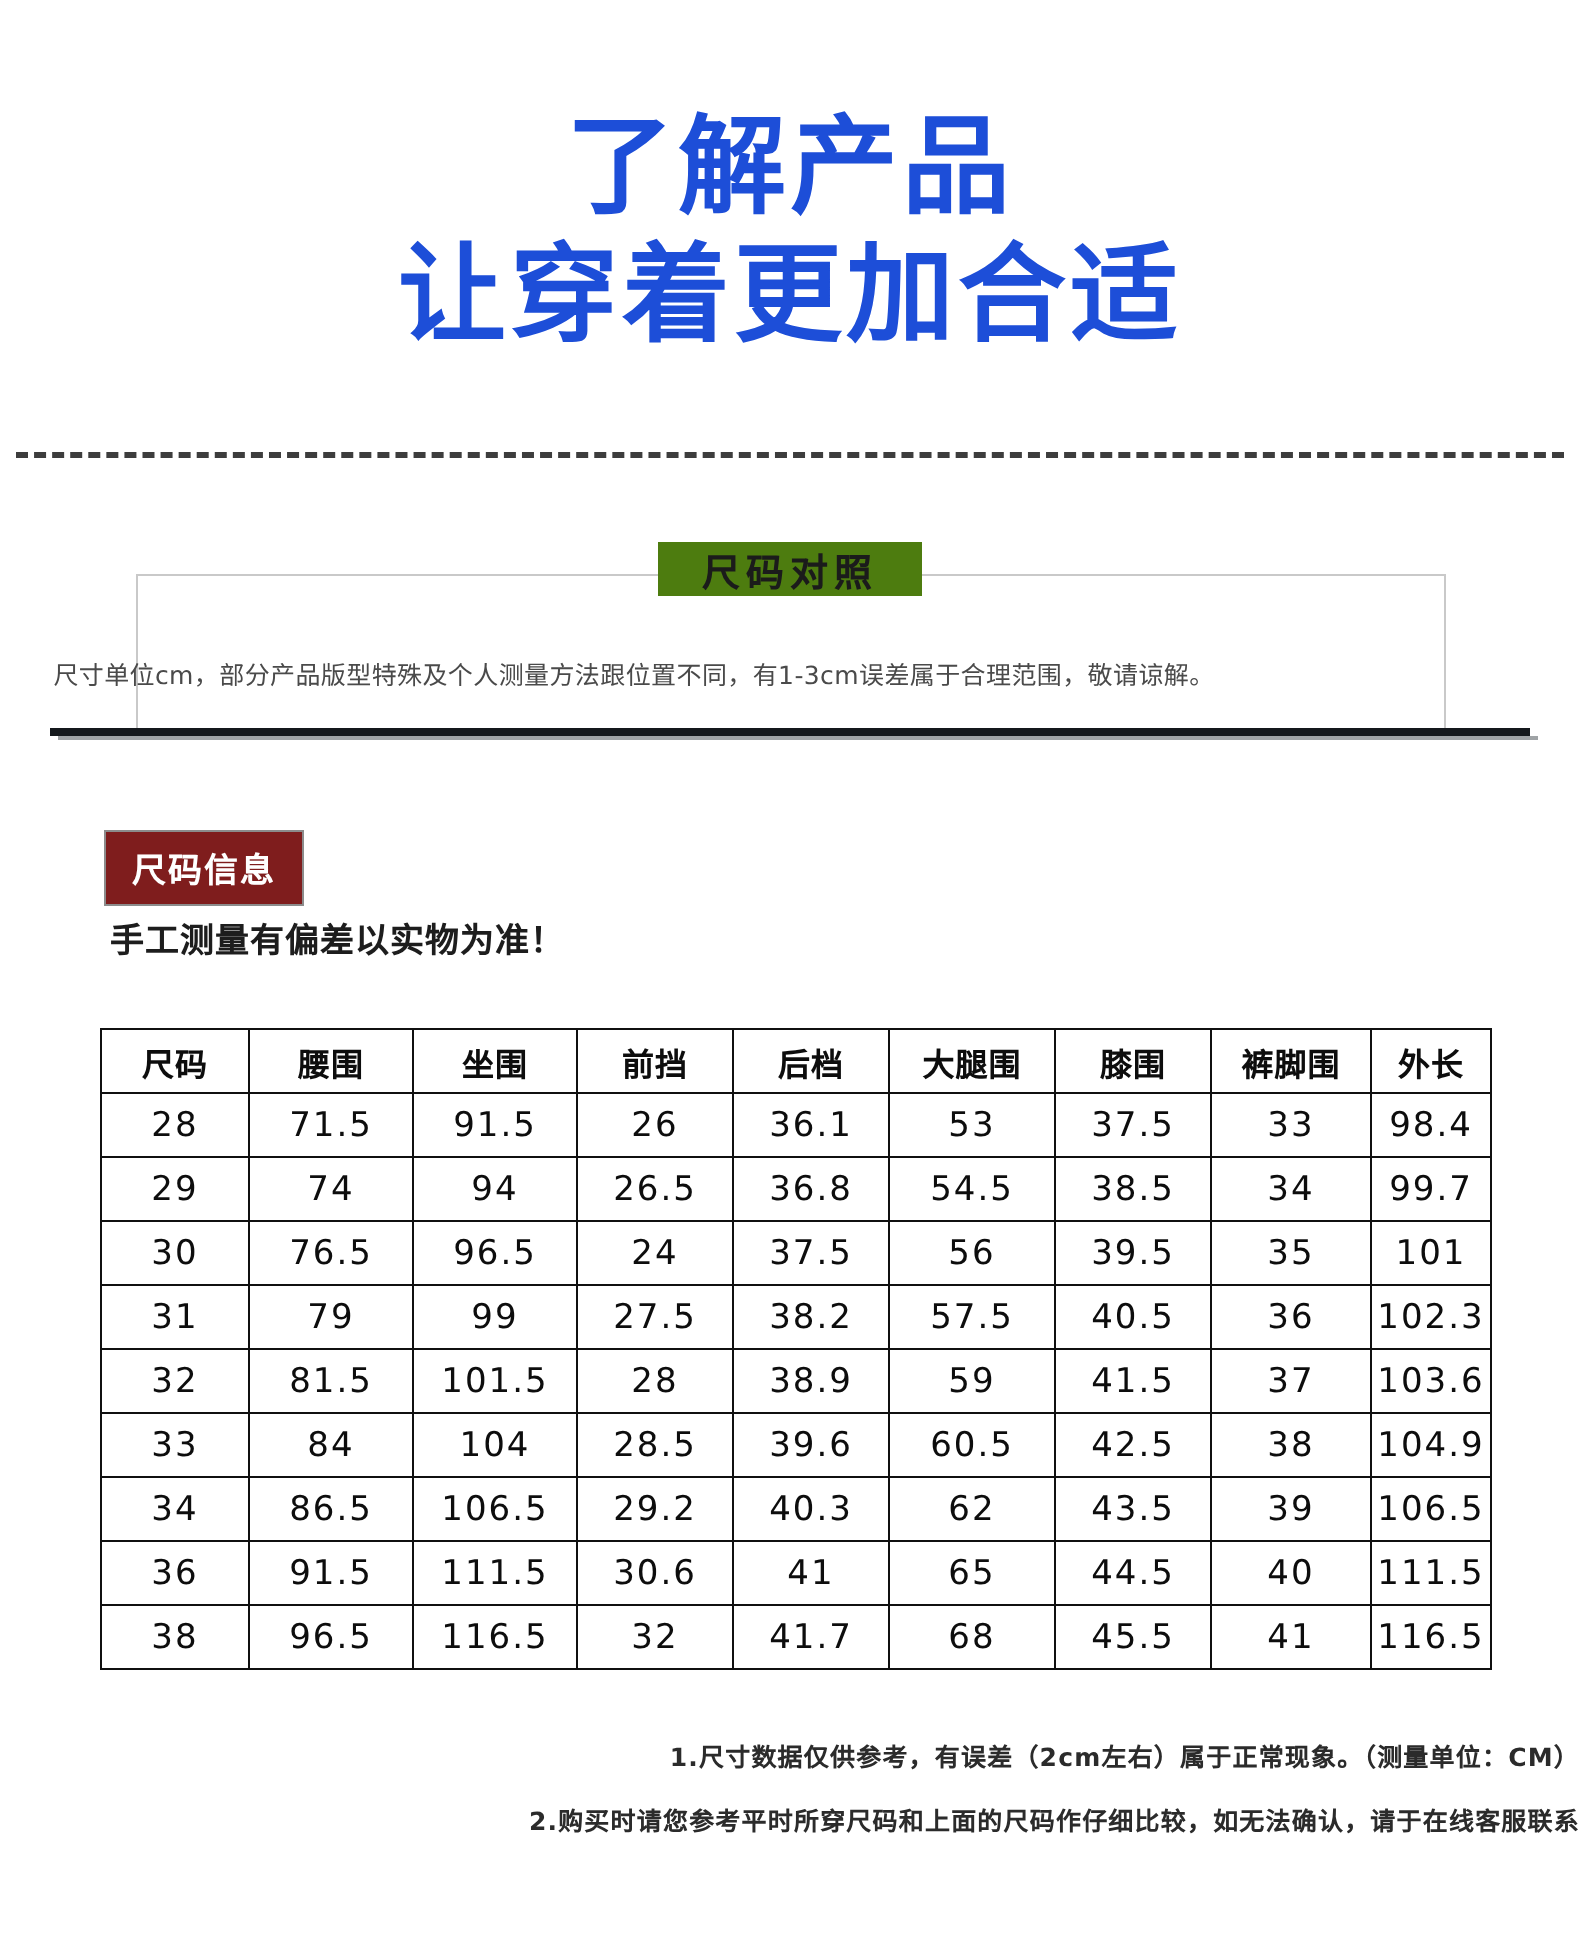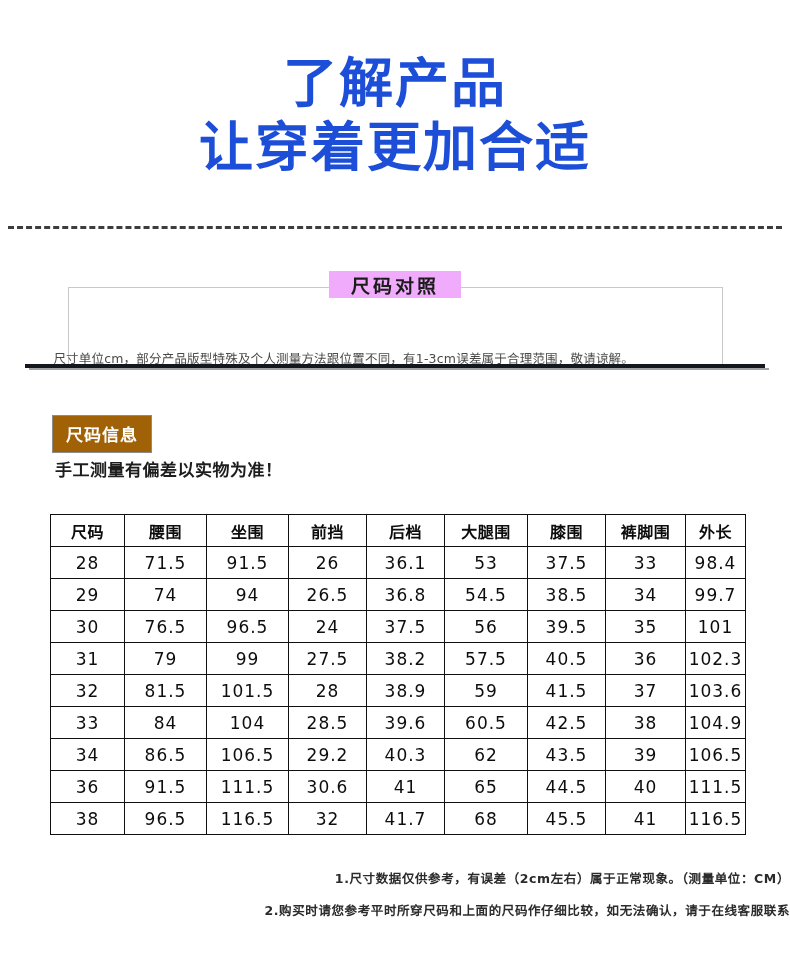--- a/index.html
+++ b/index.html
@@ -59,37 +59,36 @@
   .compare-title-wrap {
     position: absolute;
     top: 271px;
     left: 0;
     width: 790px;
     text-align: center;
     pointer-events: none;
   }
   .compare-title {
     display: inline-block;
-    background: #f0abfc;
+    background: #4d7c0f;
     padding: 0 22px;
     font-size: 19px;
     font-weight: bold;
     color: #1b1b1b;
     letter-spacing: 3px;
   }
   .compare-note {
     position: absolute;
     top: 327px;
     left: 0;
     width: 634px;
-    text-align: right;
+    text-align: center;
     font-size: 12.5px;
     color: #4a4a4a;
     letter-spacing: 0.2px;
-    margin-top: 21px;
   }
 
   
   .heavy-rule {
     position: absolute;
     left: 25px;
     top: 364px;
     width: 740px;
     height: 4px;
     background: #14181c;
@@ -101,21 +100,21 @@
     width: 740px;
     height: 2px;
     background: #9fa3a6;
   }
 
   
   .badge {
     position: absolute;
     left: 52px;
     top: 415px;
-    background: #a16207;
+    background: #7f1d1d;
     color: #ffffff;
     font-size: 17px;
     font-weight: bold;
     letter-spacing: 1px;
     padding: 5px 13px 6px 13px;
     border: 1px solid #8c8c8c;
   }
   .subtitle {
     position: absolute;
     left: 55px;

